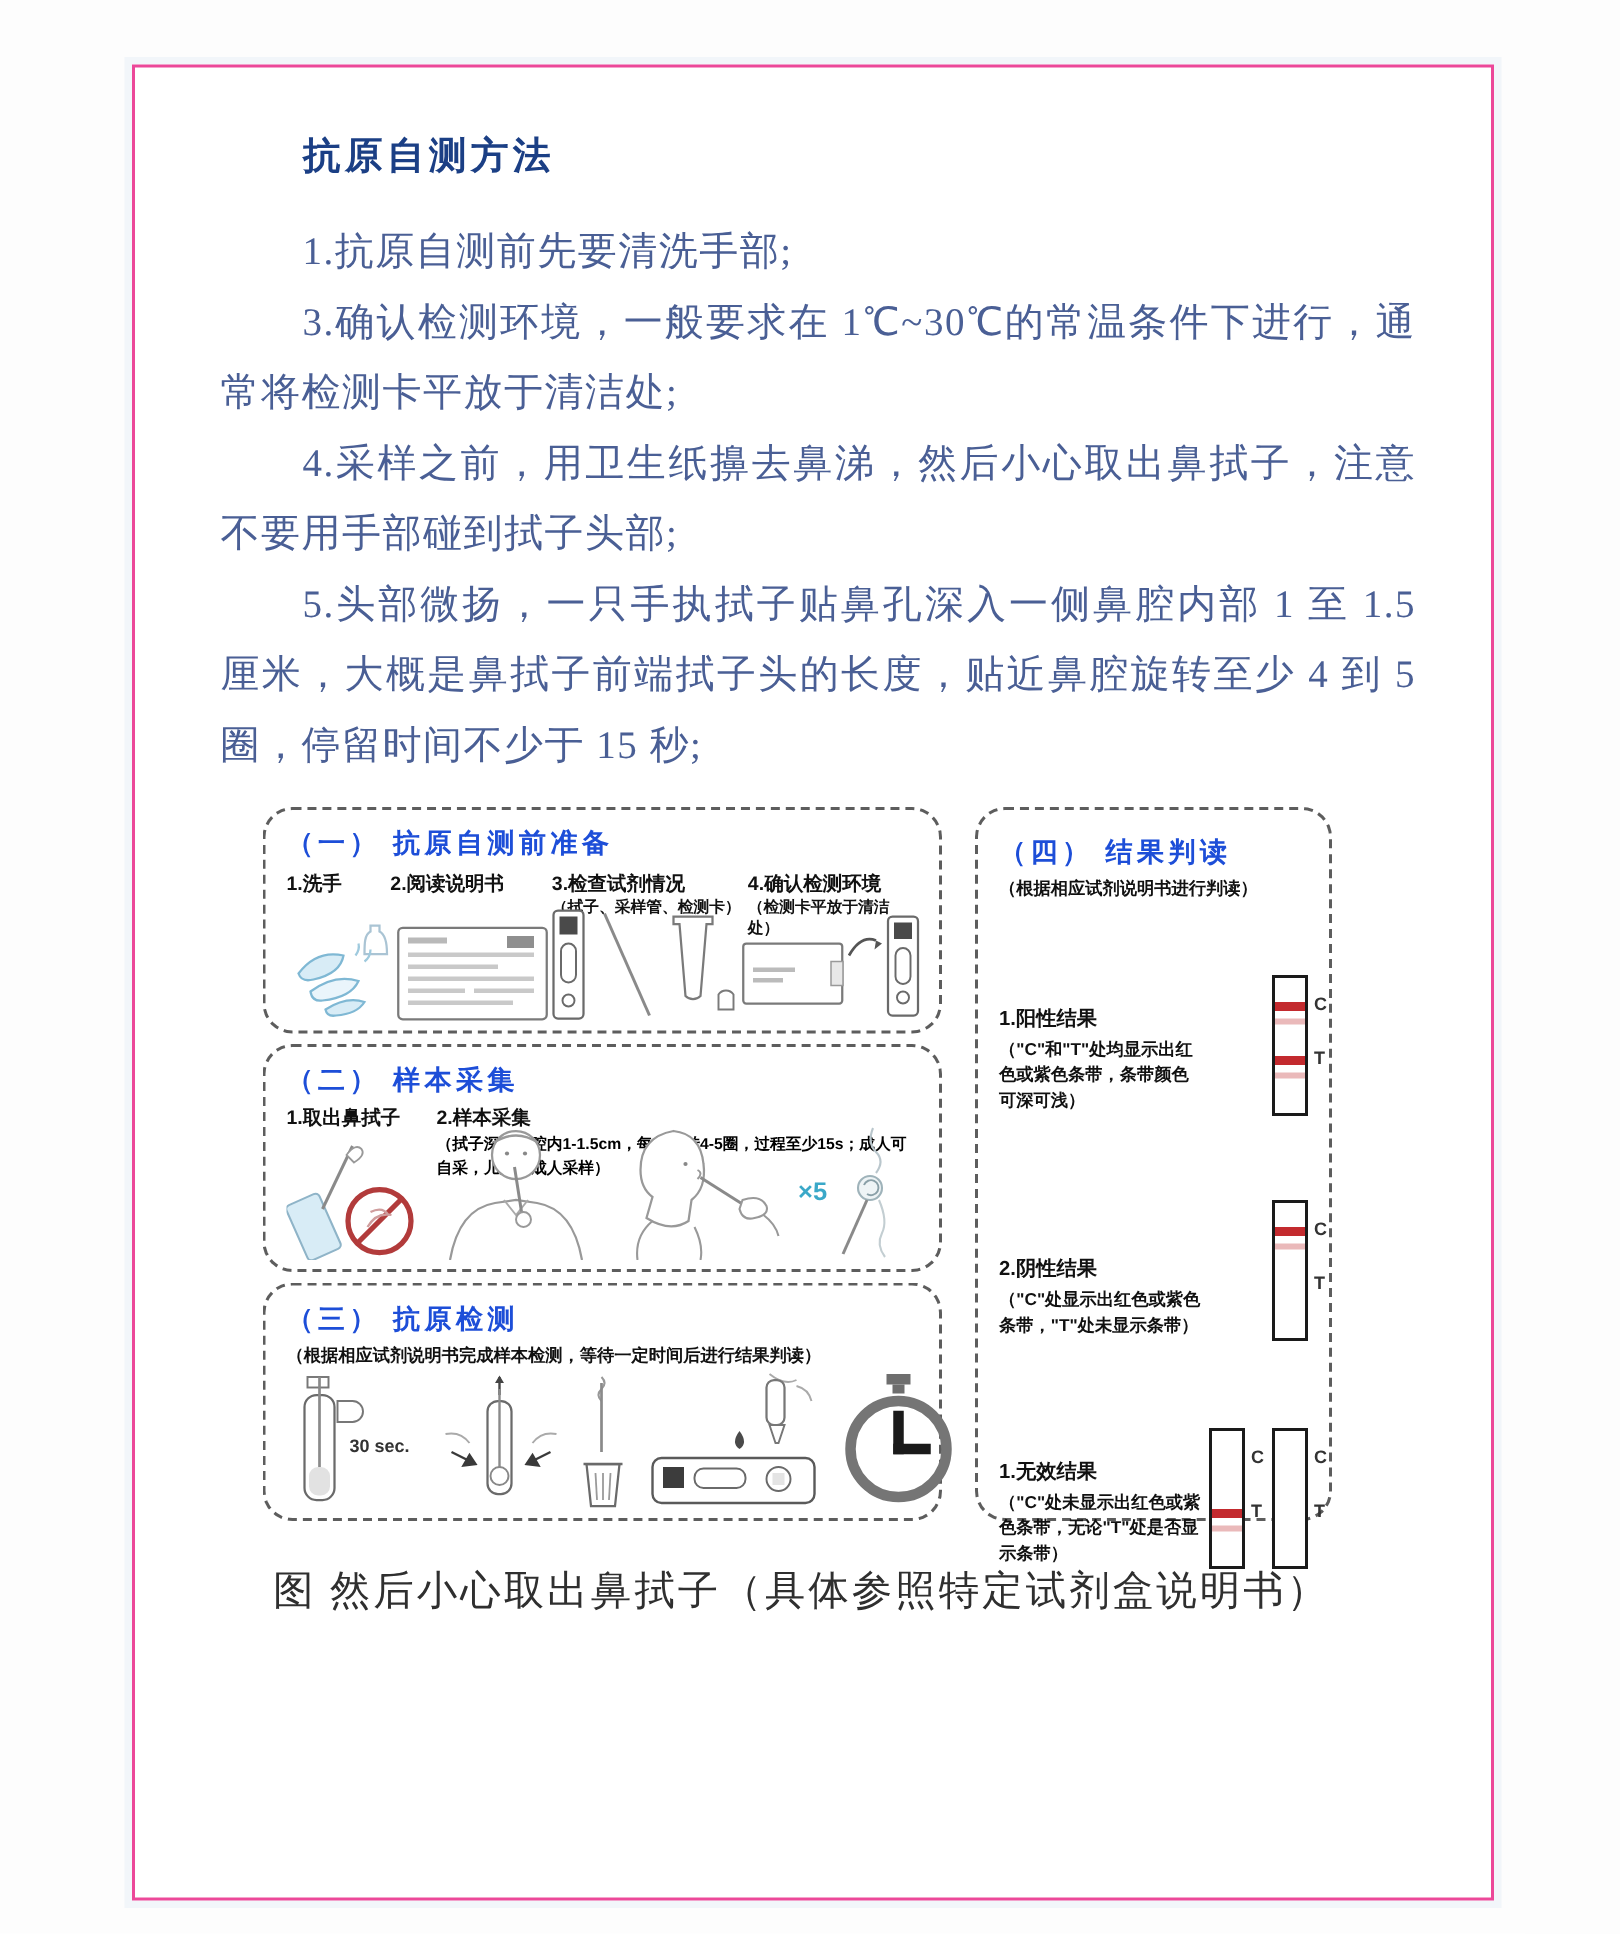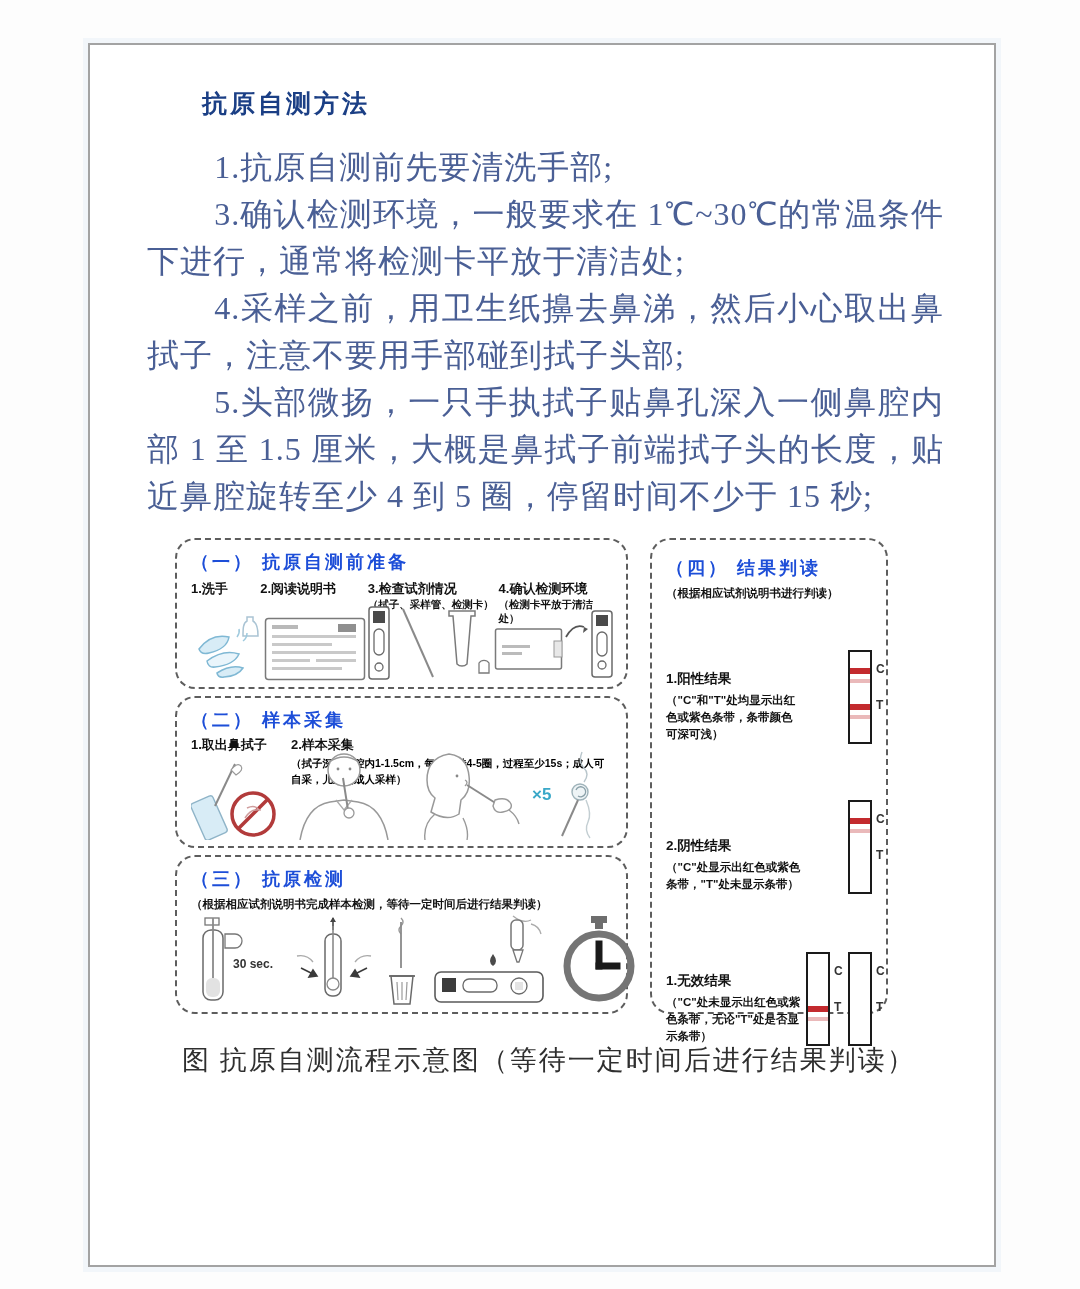--- a/index.html
+++ b/index.html
@@ -1,27 +1,27 @@
 <!DOCTYPE html>
 <html><head>
 <meta charset="utf-8">
 <style>
   * { margin:0; padding:0; box-sizing:border-box; }
   html,body { width:1080px; height:1289px; background:#fdfdfd; font-family:"Liberation Sans", sans-serif; }
   .page { position:relative; width:1080px; height:1289px; overflow:hidden; }
 
   .frame { position:absolute; left:88px; top:43px; width:908px; height:1224px;
-           border:2px solid #a3a3a3; background:#ffffff;
+           border:2px solid #ec4899; background:#ffffff;
            box-shadow:0 0 0 5px #f2f6fa; }
 
   .doc-title { margin:42px 0 0 112px; font-size:25px; font-weight:bold;
                color:#1b3f85; letter-spacing:3px; }
 
   .body-text { margin:24px 50px 0 57px; font-family:"Liberation Serif", serif;
-               font-size:32px; color:#4a5f95; line-height:47px;
+               font-size:26px; color:#4a5f95; line-height:47px;
                letter-spacing:1px; text-align:justify; }
   .body-text p { text-indent:2.1em; }
 
   
   .figure { position:relative; margin:18px 0 0 85px; width:806px; height:476px; }
   .fig-box { position:absolute; border:2px dashed #5d5d5d; border-radius:20px;
              padding:10px 14px; background:#fff; }
   #box1 { left:0; top:0;   width:453px; height:151px; }
   #box2 { left:0; top:158px; width:453px; height:152px; }
   #box3 { left:0; top:317px; width:453px; height:159px; }
@@ -339,16 +339,16 @@
               <div class="strip"></div>
               <span class="strip-label-c">C</span>
               <span class="strip-label-t">T</span>
             </div>
           </div>
         </div>
       </div>
 
     </div>
 
-    <div class="caption">图  抗原自测流程示意图（等待一定时间后进行结果判读）</div>
+    <div class="caption">图  然后小心取出鼻拭子（具体参照特定试剂盒说明书）</div>
 
   </div>
 </div>
 
 </body></html>

